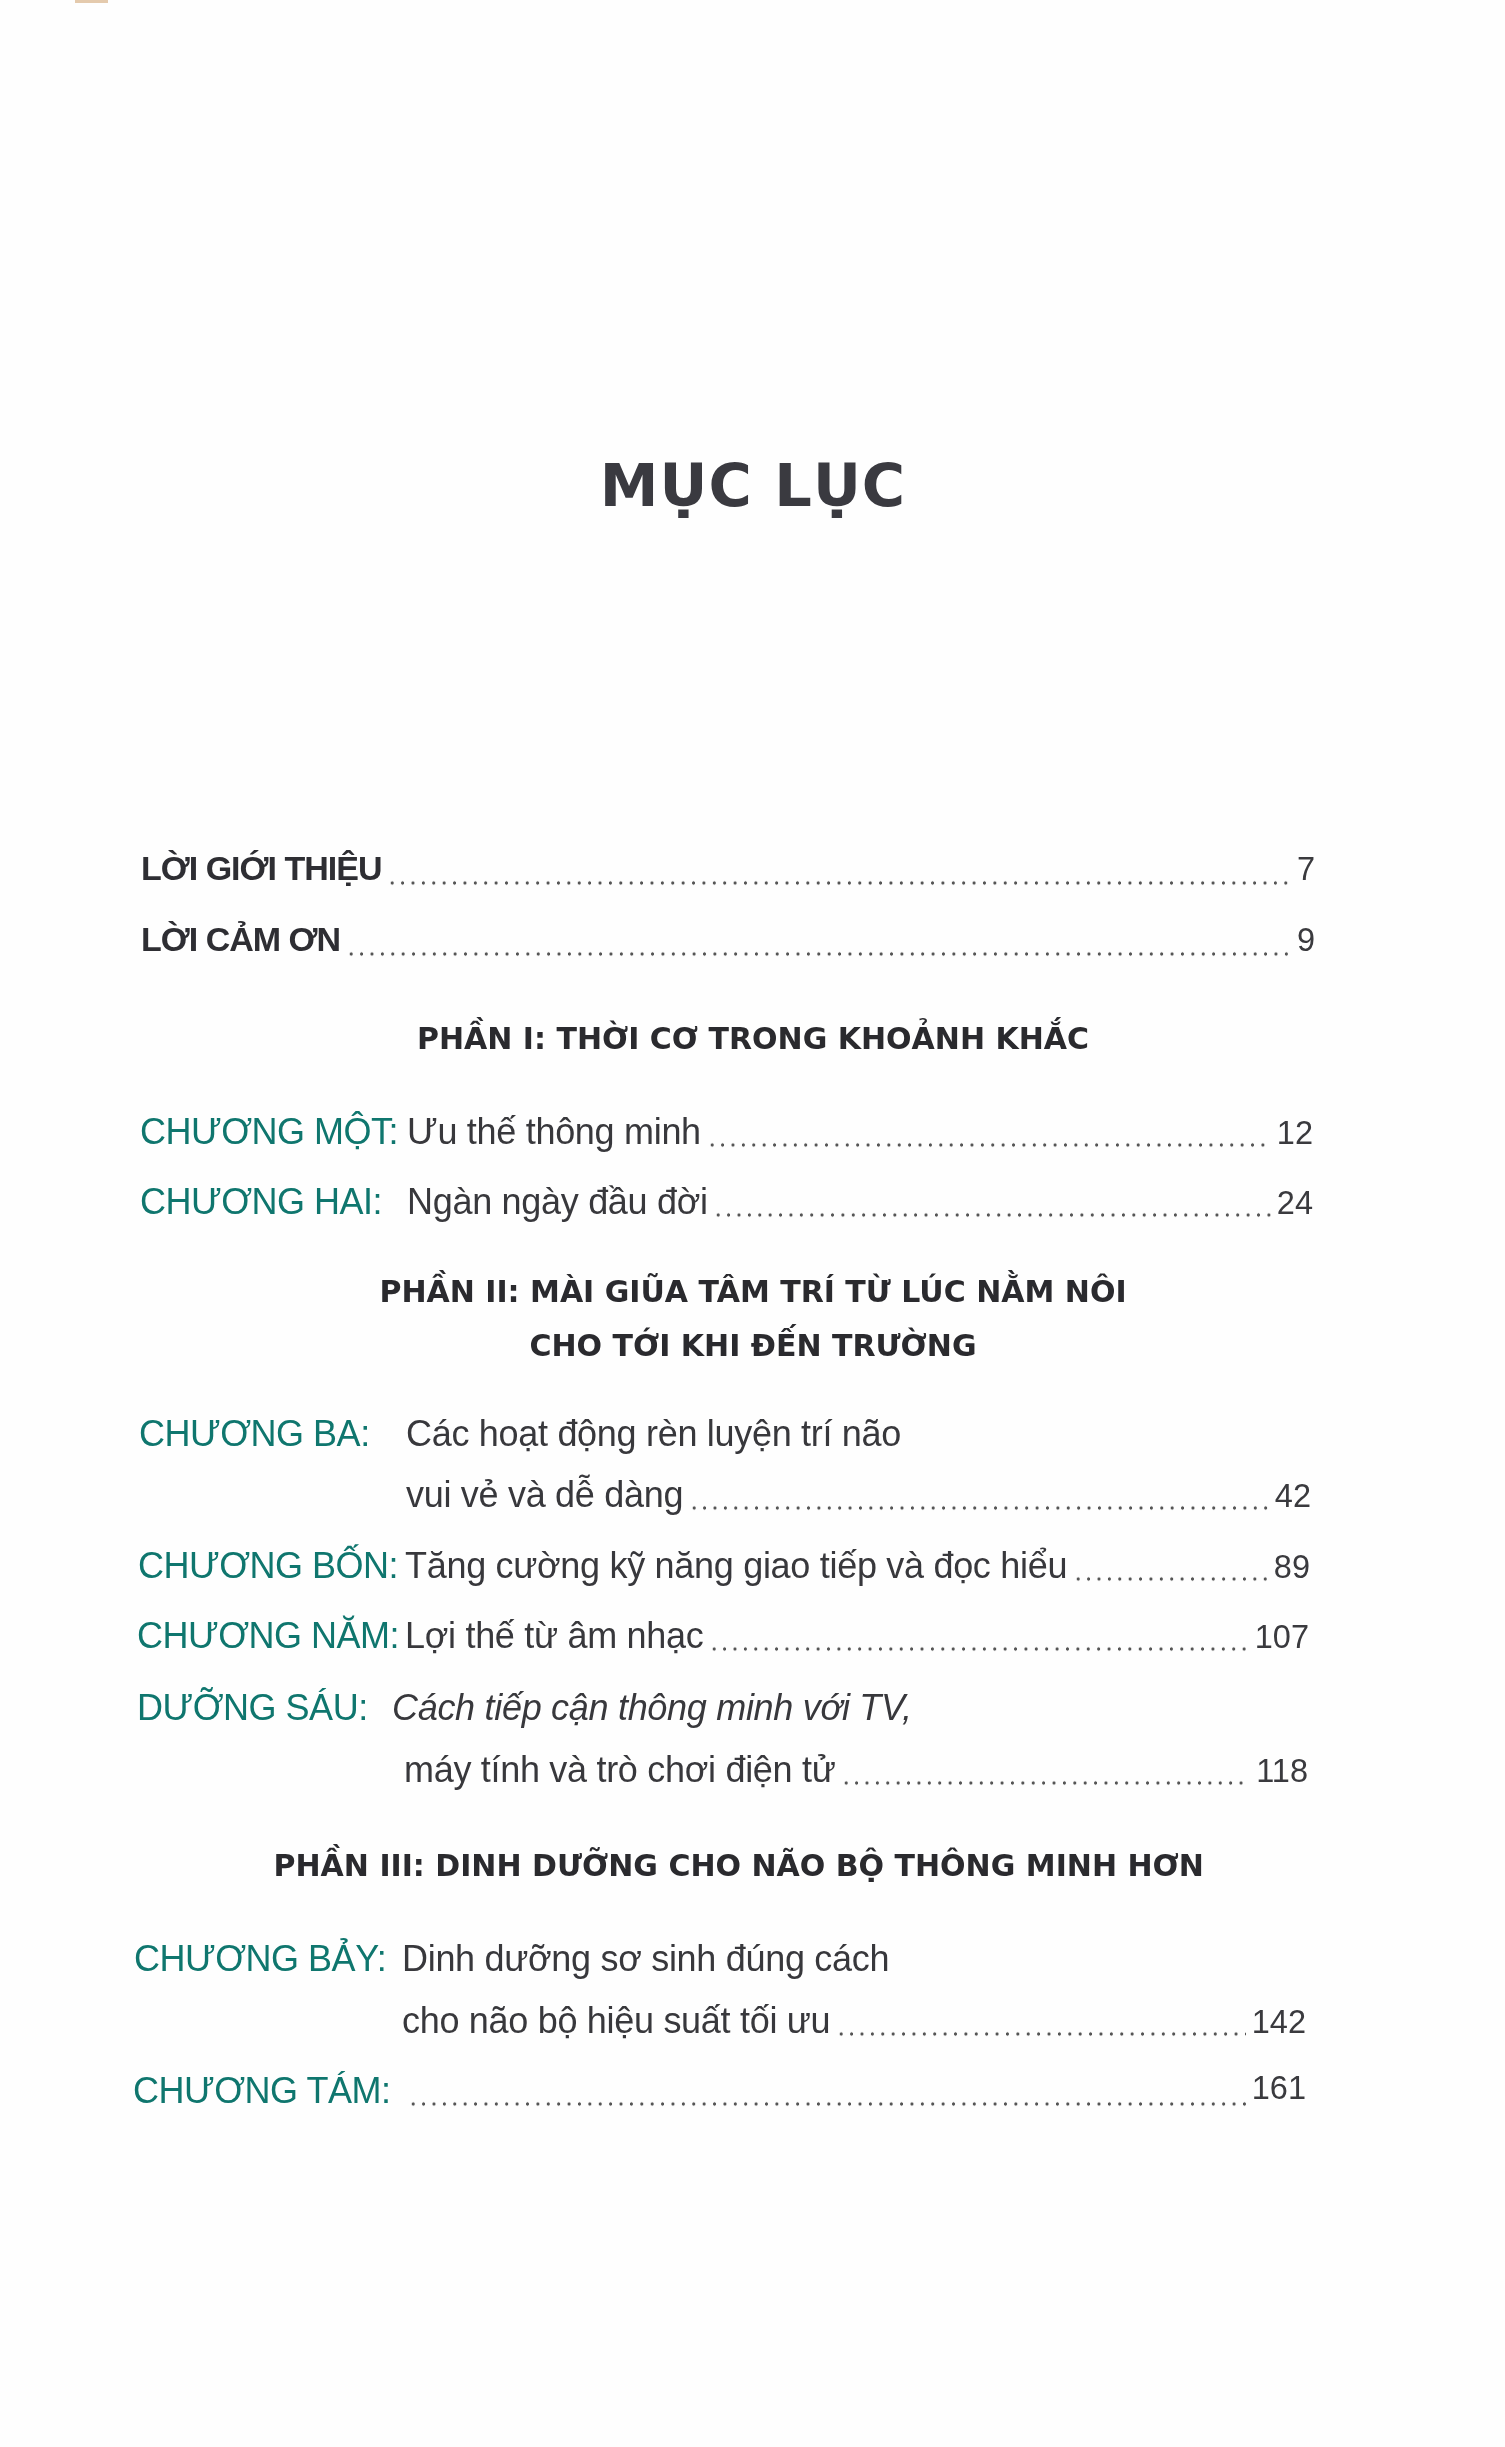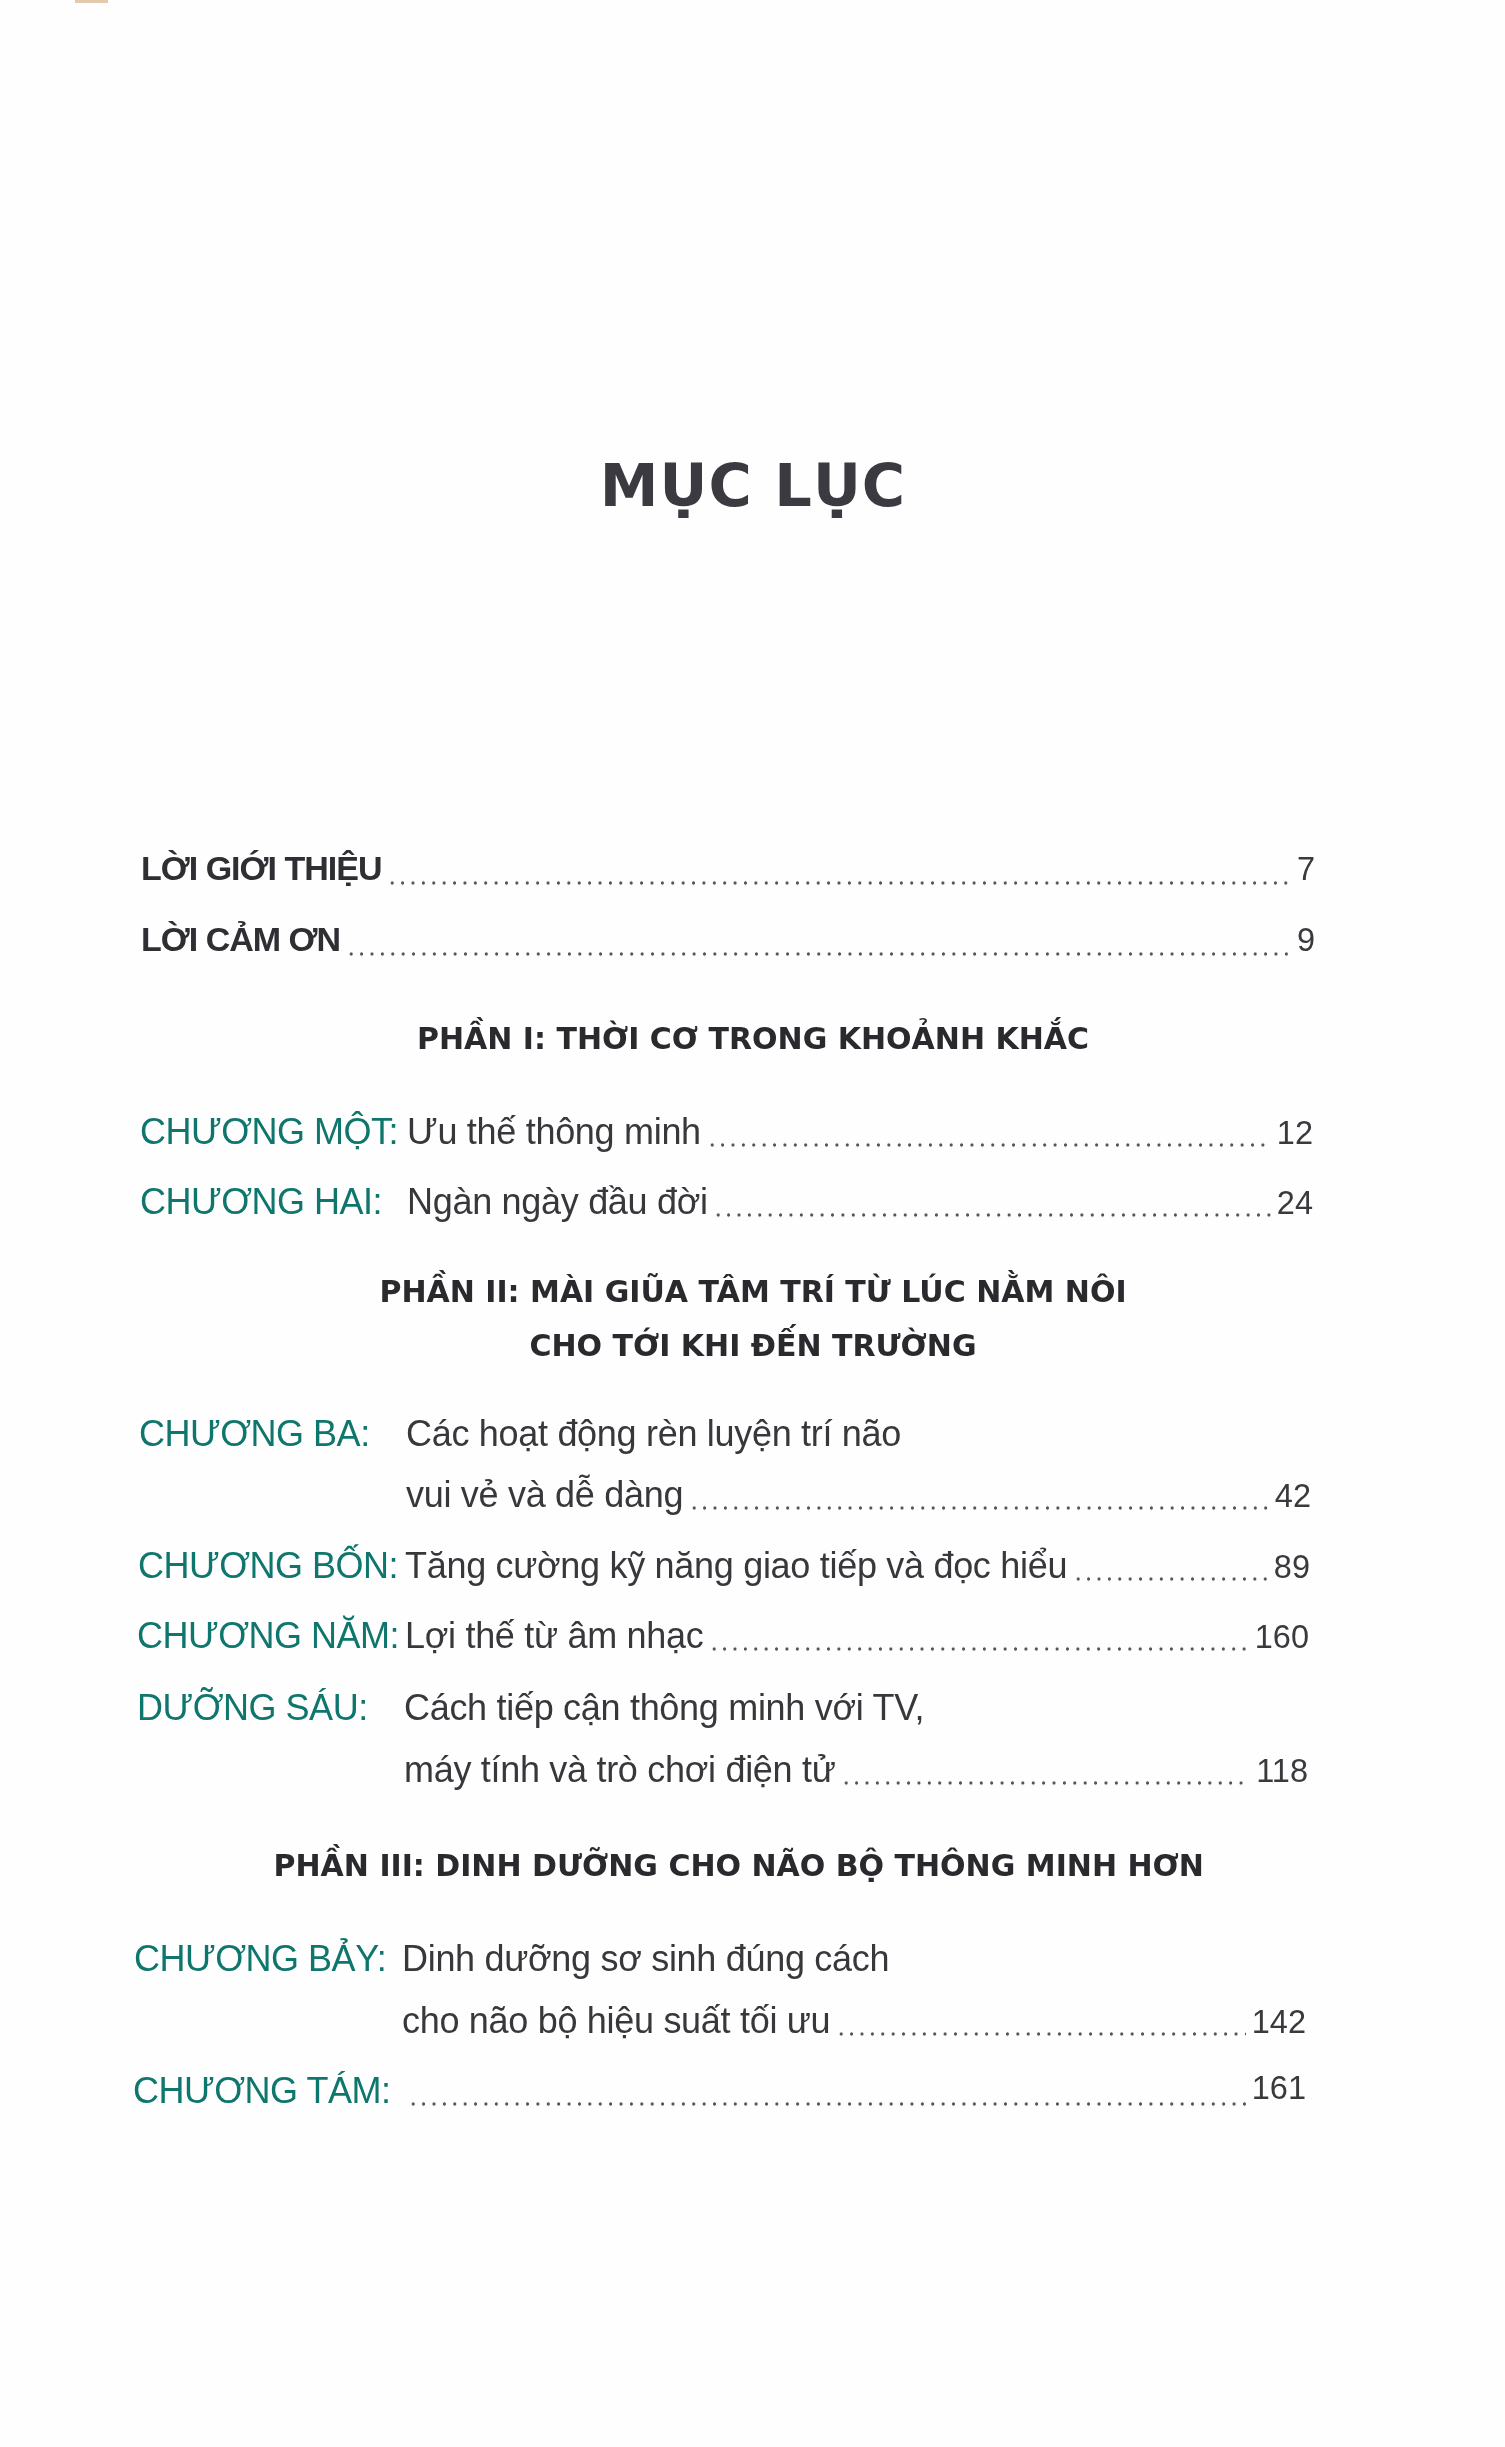--- a/index.html
+++ b/index.html
@@ -78,25 +78,25 @@
 <div class="row" style="left:405px; width:905px; top:1545px;">
   <span class="ch-text">Tăng cường kỹ năng giao tiếp và đọc hiểu</span>
   <span class="dots"></span>
   <span class="page">89</span>
 </div>
 
 <span class="label" style="left:137px; top:1615px;">CHƯƠNG NĂM:</span>
 <div class="row" style="left:405px; width:904px; top:1615px;">
   <span class="ch-text">Lợi thế từ âm nhạc</span>
   <span class="dots"></span>
-  <span class="page">160</span>
+  <span class="page">107</span>
 </div>
 
 <span class="label" style="left:137px; top:1687px;">DƯỠNG SÁU:</span>
-<span class="ch-text line-only" style="left:404px; top:1687px;">Cách tiếp cận thông minh với TV,</span>
+<span class="ch-text line-only" style="left:392px; top:1687px;font-style:italic;">Cách tiếp cận thông minh với TV,</span>
 <div class="row" style="left:404px; width:904px; top:1749px;">
   <span class="ch-text">máy tính và trò chơi điện tử</span>
   <span class="dots"></span>
   <span class="page">118</span>
 </div>
 
 <div class="part" style="top:1848px; left:-14.3px;">PHẦN III: DINH DƯỠNG CHO NÃO BỘ THÔNG MINH HƠN</div>
 
 <span class="label" style="left:134px; top:1938px;">CHƯƠNG BẢY:</span>
 <span class="ch-text line-only" style="left:402px; top:1938px;">Dinh dưỡng sơ sinh đúng cách</span>

